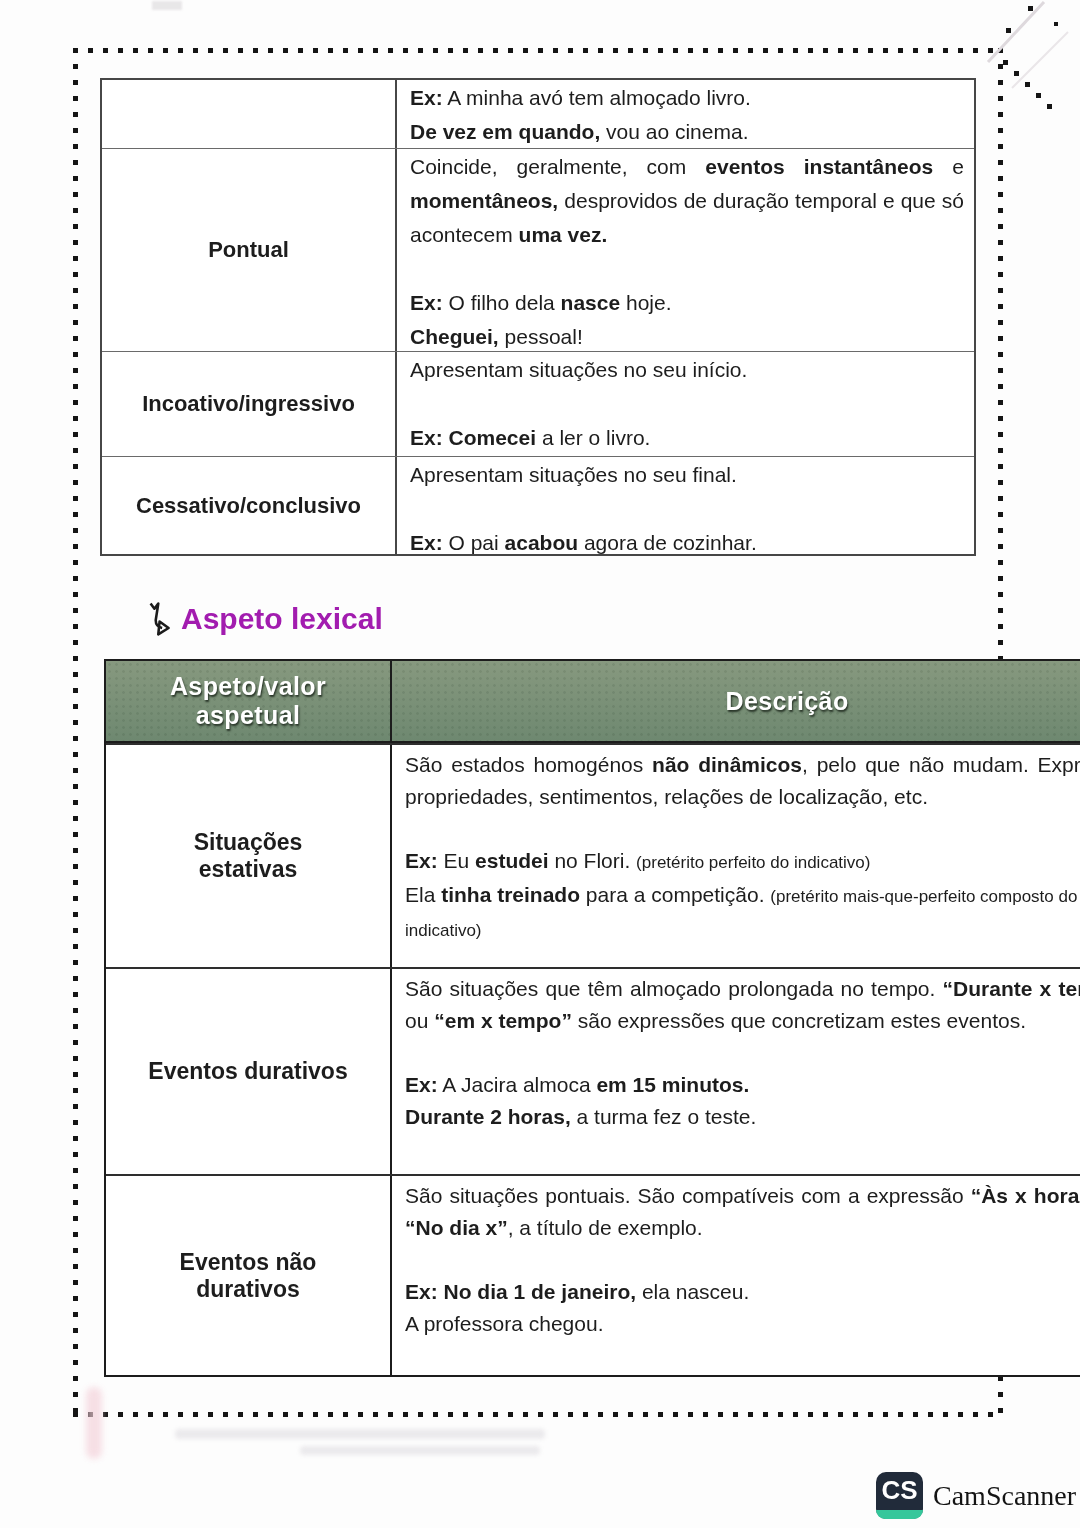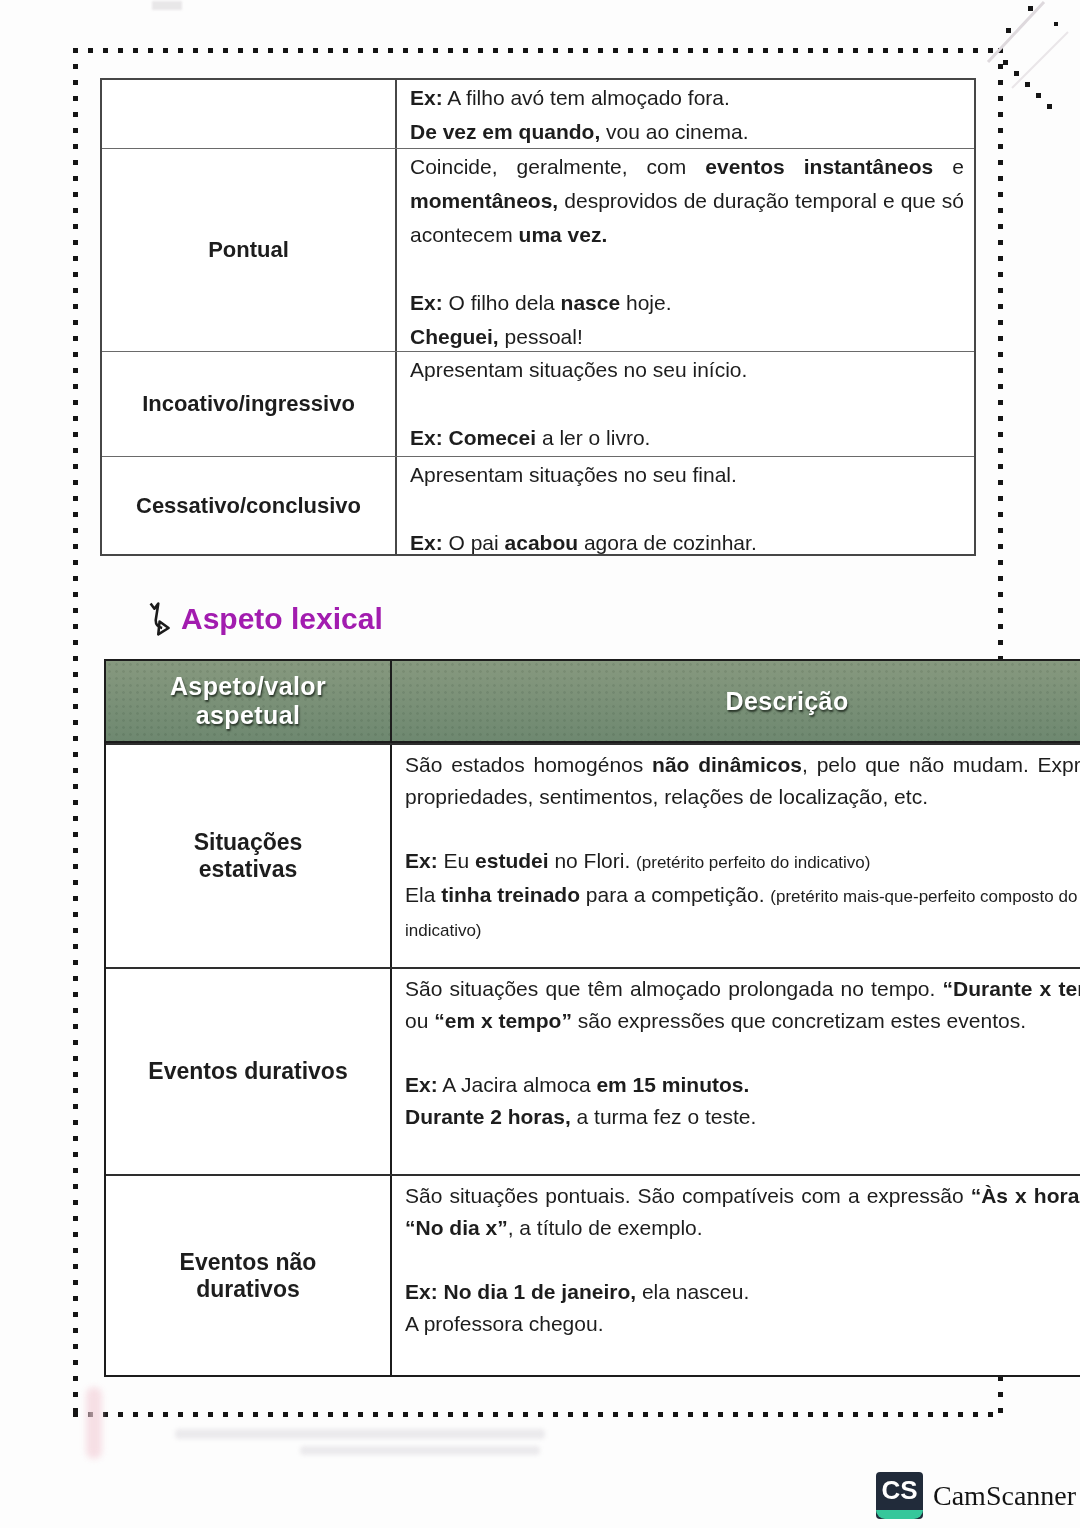--- a/index.html
+++ b/index.html
@@ -73,21 +73,21 @@
   .para.justify{text-align:justify;}
 
   
   .fold{position:absolute;left:980px;top:0;width:100px;height:140px;}
   .ghost{position:absolute;background:#dcdadf;filter:blur(2px);opacity:.55;border-radius:4px;}
   .smudge-pink{position:absolute;left:86px;top:1387px;width:16px;height:72px;background:#f3cfd8;filter:blur(3px);opacity:.65;border-radius:8px;}
   .smudge-top{position:absolute;left:152px;top:1px;width:30px;height:9px;background:#e4e2e4;filter:blur(1px);opacity:.8;}
 
   
   .footer{position:absolute;left:876px;top:1472px;display:flex;align-items:center;gap:10px;}
-  .cs-badge{position:relative;width:47px;height:47px;background:var(--cs-navy,#212b3a);border-radius:4px;flex:0 0 47px;}
+  .cs-badge{position:relative;width:47px;height:47px;background:var(--cs-navy,#212b3a);border-radius:10px;flex:0 0 47px;}
   .cs-badge .cs-txt{position:absolute;left:0;right:0;top:3px;text-align:center;color:#fff;font-weight:700;font-size:26px;font-family:"Liberation Sans",sans-serif;}
   .cs-badge .cs-strip{position:absolute;left:0;right:0;bottom:0;height:9px;background:var(--cs-teal,#36c79b);border-radius:0 0 10px 10px;}
   .cs-brand{font-family:"Liberation Serif","DejaVu Serif",serif;font-size:28px;color:#141414;}
 </style>
 </head>
 <body>
 
 <div class="page">
 
   <div class="dots-h" style="left:73px;top:48px;width:927px;"></div>
@@ -105,21 +105,21 @@
     <rect x="67" y="104" width="5" height="5" fill="#151515"></rect>
     <rect x="26" y="28" width="5" height="5" fill="#151515"></rect>
     <rect x="48" y="6" width="5" height="5" fill="#151515"></rect>
     <rect x="74" y="22" width="4" height="4" fill="#151515"></rect>
   </svg>
 
   <div class="t1">
     <div class="row" style="height:68px;">
       <div class="label"></div>
       <div class="desc">
-          <div class="para"><span class="b">Ex:</span><span> A filho avó tem almoçado fora.</span></div>
+          <div class="para"><span class="b">Ex:</span><span> A minha avó tem almoçado livro.</span></div>
           <div class="para"><span class="b">De vez em quando,</span><span> vou ao cinema.</span></div>
         </div>
     </div>
     <div class="row" style="height:203px;">
       <div class="label">Pontual</div>
       <div class="desc">
           <div class="para justify"><span>Coincide, geralmente, com </span><span class="b">eventos instantâneos</span><span> e </span><span class="b">momentâneos,</span><span> desprovidos de duração temporal e que só acontecem </span><span class="b">uma vez.</span></div>
           <div class="gap"></div>
           <div class="para"><span class="b">Ex:</span><span> O filho dela </span><span class="b">nasce</span><span> hoje.</span></div>
           <div class="para"><span class="b">Cheguei,</span><span> pessoal!</span></div>

